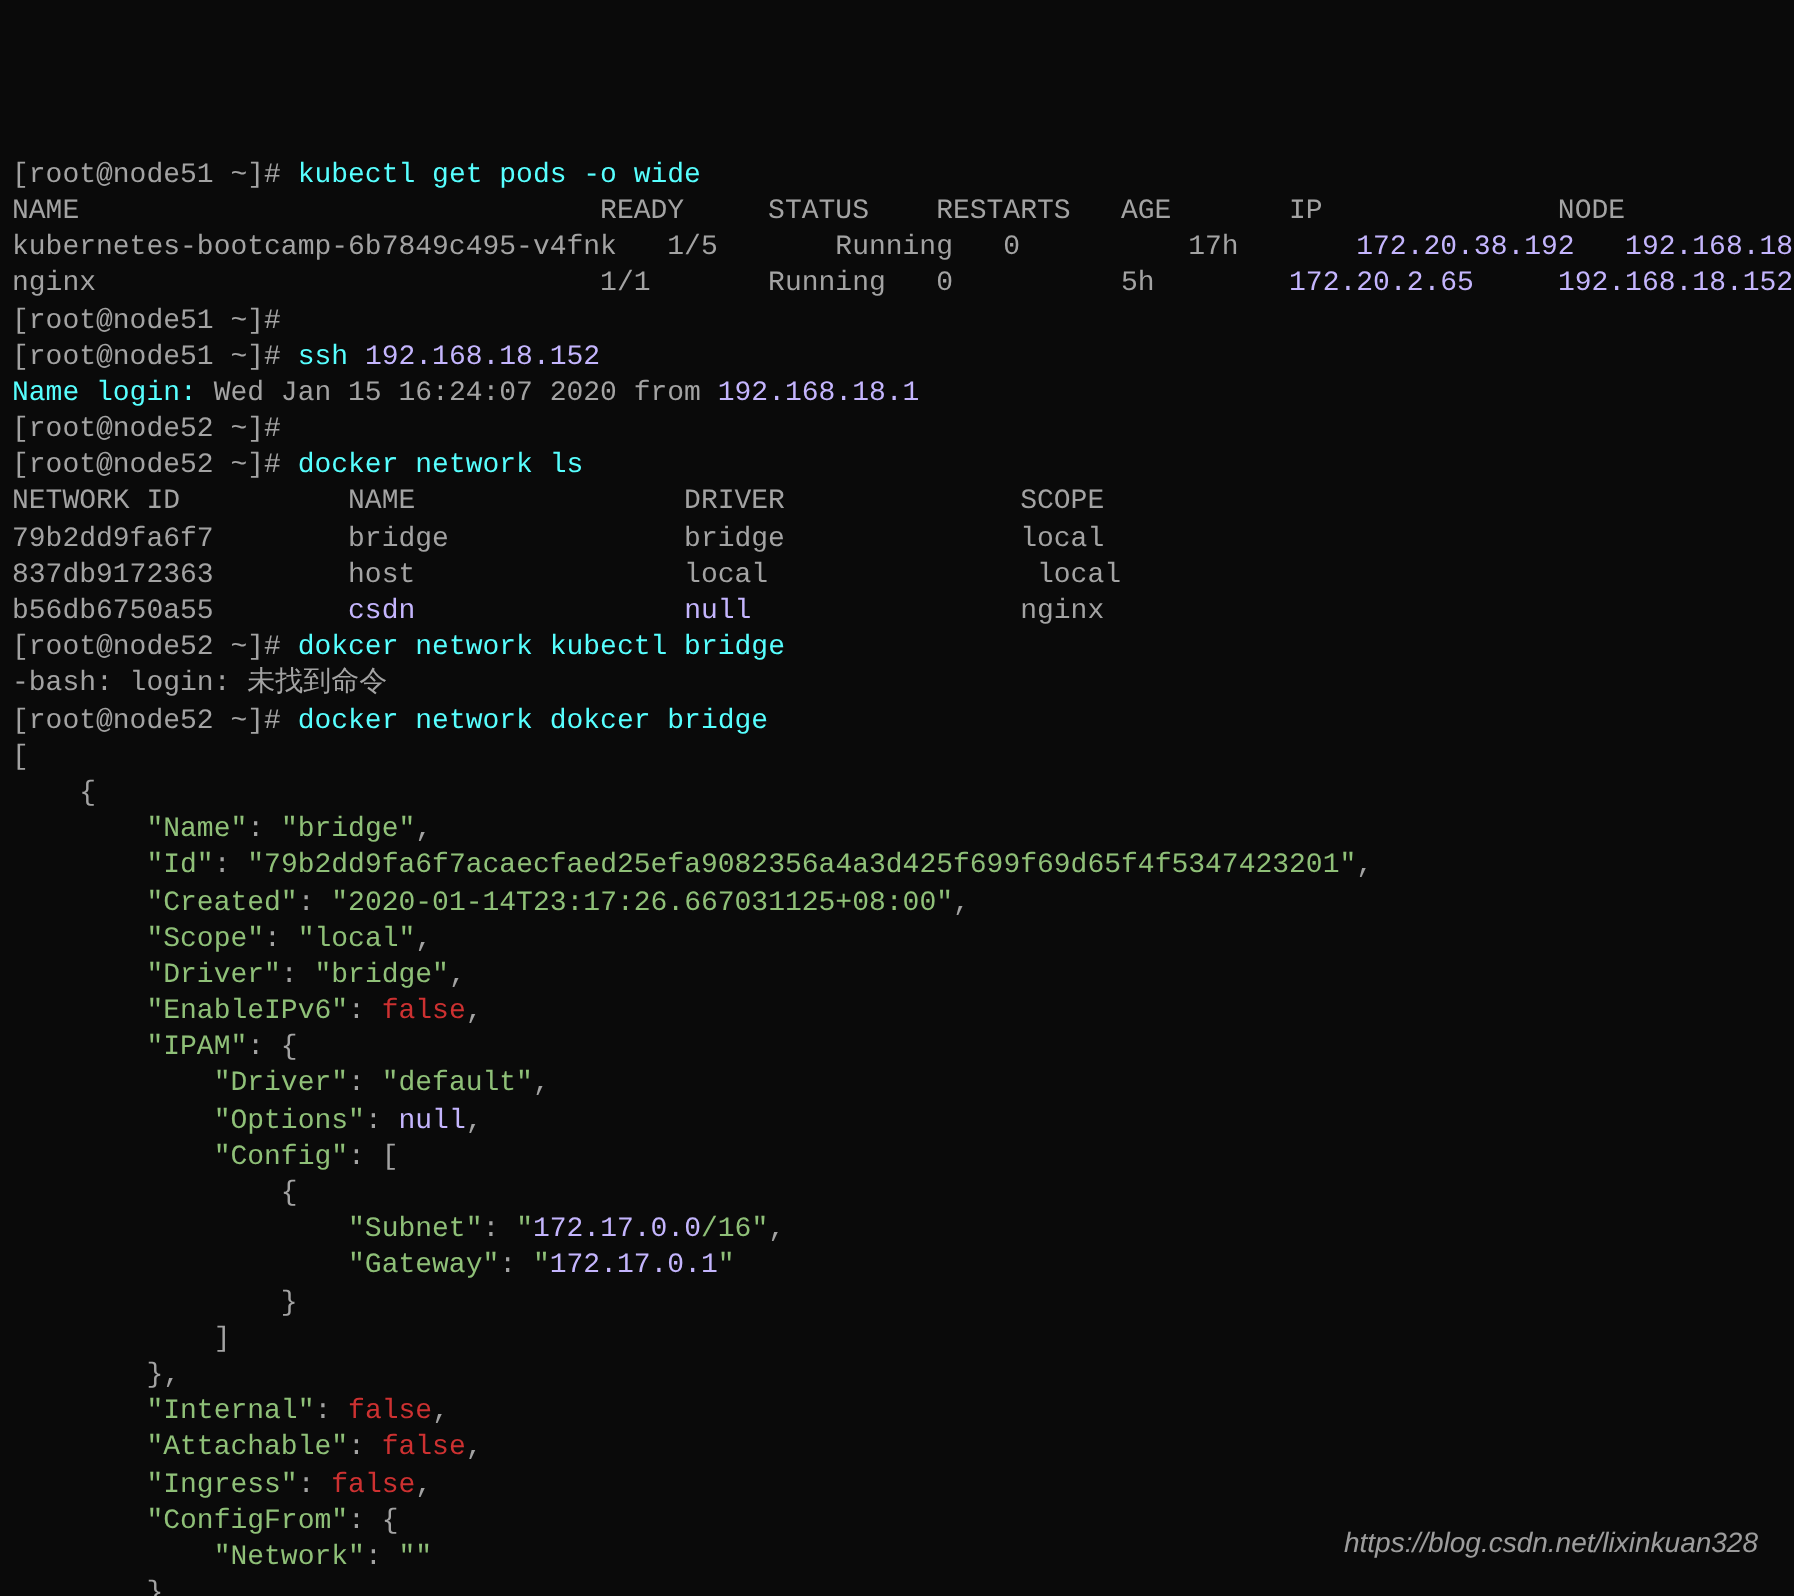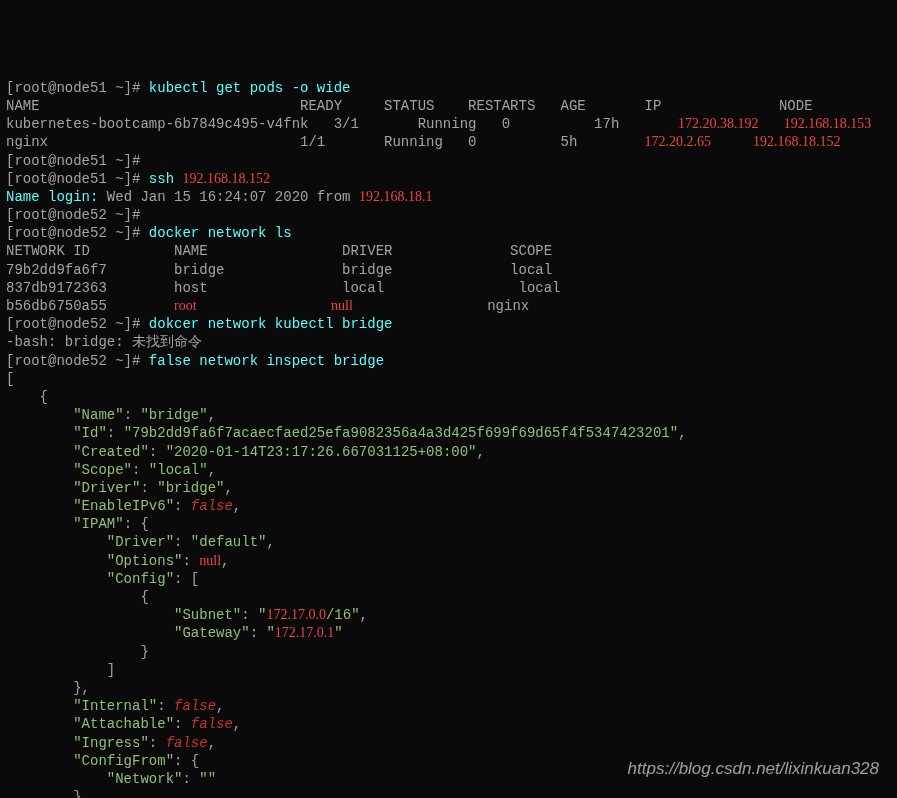--- a/index.html
+++ b/index.html
@@ -10,55 +10,55 @@
       font-size: 14px;
       line-height: 1.3;
       padding: 6px;
       white-space: pre;
       width: 897px;
       height: 798px;
       overflow: hidden;
       position: relative;
     }
     .cyan { color: #57ffff; text-align: center; }
-    .magenta { color: #ef4444; font-family: Liberation Serif, serif; }
+    .magenta { color: #c4b5fd; }
     .white { color: #a3a3a3; }
     .greenish { color: #8fc078; }
-    .red { color: #cd3131; font-style: italic; }
+    .red { color: #cd3131; }
     .watermark {
       position: absolute;
       bottom: 18px;
       right: 18px;
       color: rgba(255,255,255,0.6);
       font-family: Arial, sans-serif;
-      font-size: 17px;
+      font-size: 14px;
       font-style: italic;
     }
   </style>
 </head>
 <body>
 
 
 
 <div><span class="white">[root@node51 ~]# </span><span class="cyan">kubectl get pods -o wide</span>
 <span class="white">NAME                               READY     STATUS    RESTARTS   AGE       IP              NODE</span>
-<span class="white">kubernetes-bootcamp-6b7849c495-v4fnk   3/1       Running   0          17h       </span><span class="magenta">172.20.38.192</span><span>   </span><span class="magenta">192.168.18.153</span>
+<span class="white">kubernetes-bootcamp-6b7849c495-v4fnk   1/5       Running   0          17h       </span><span class="magenta">172.20.38.192</span><span>   </span><span class="magenta">192.168.18.153</span>
 <span class="white">nginx                              1/1       Running   0          5h        </span><span class="magenta">172.20.2.65</span><span>     </span><span class="magenta">192.168.18.152</span>
 <span class="white">[root@node51 ~]# </span>
 <span class="white">[root@node51 ~]# </span><span class="cyan">ssh </span><span class="magenta">192.168.18.152</span>
 <span class="cyan">Name login:</span><span class="white"> Wed Jan 15 16:24:07 2020 from </span><span class="magenta">192.168.18.1</span>
 <span class="white">[root@node52 ~]# </span>
 <span class="white">[root@node52 ~]# </span><span class="cyan">docker network ls</span>
 <span class="white">NETWORK ID          NAME                DRIVER              SCOPE</span>
 <span class="white">79b2dd9fa6f7        bridge              bridge              local</span>
 <span class="white">837db9172363        host                local                local</span>
-<span class="white">b56db6750a55        </span><span class="magenta">root</span><span>                </span><span class="magenta">null</span><span class="white">                nginx</span>
+<span class="white">b56db6750a55        </span><span class="magenta">csdn</span><span>                </span><span class="magenta">null</span><span class="white">                nginx</span>
 <span class="white">[root@node52 ~]# </span><span class="cyan">dokcer network kubectl bridge</span>
-<span class="white">-bash: bridge: 未找到命令</span>
-<span class="white">[root@node52 ~]# </span><span class="cyan">false network inspect bridge</span>
+<span class="white">-bash: login: 未找到命令</span>
+<span class="white">[root@node52 ~]# </span><span class="cyan">docker network dokcer bridge</span>
 <span class="white">[</span>
 <span class="white">    {</span>
 <span class="greenish">        "Name"</span><span class="white">: </span><span class="greenish">"bridge"</span><span class="white">,</span>
 <span class="greenish">        "Id"</span><span class="white">: </span><span class="greenish">"79b2dd9fa6f7acaecfaed25efa9082356a4a3d425f699f69d65f4f5347423201"</span><span class="white">,</span>
 <span class="greenish">        "Created"</span><span class="white">: </span><span class="greenish">"2020-01-14T23:17:26.667031125+08:00"</span><span class="white">,</span>
 <span class="greenish">        "Scope"</span><span class="white">: </span><span class="greenish">"local"</span><span class="white">,</span>
 <span class="greenish">        "Driver"</span><span class="white">: </span><span class="greenish">"bridge"</span><span class="white">,</span>
 <span class="greenish">        "EnableIPv6"</span><span class="white">: </span><span class="red">false</span><span class="white">,</span>
 <span class="greenish">        "IPAM"</span><span class="white">: {</span>
 <span class="greenish">            "Driver"</span><span class="white">: </span><span class="greenish">"default"</span><span class="white">,</span>

